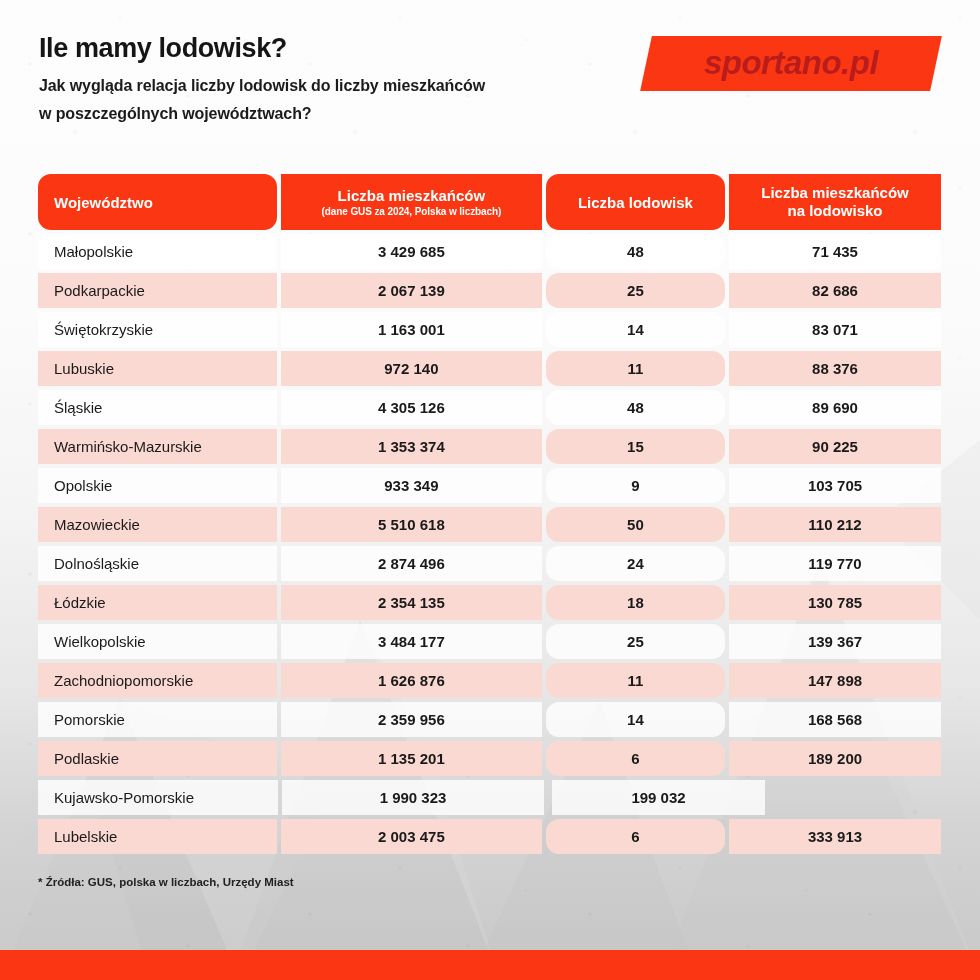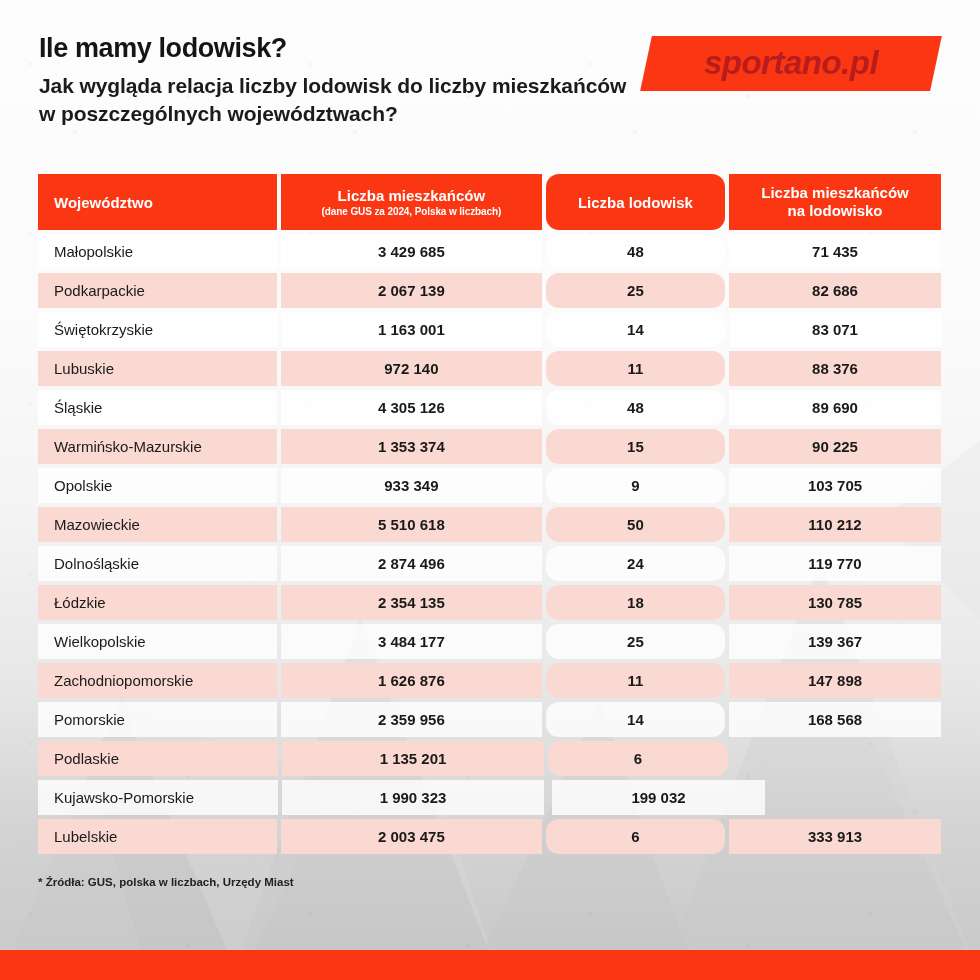--- a/index.html
+++ b/index.html
@@ -43,21 +43,21 @@
     position:absolute; left:0; top:0; width:948px; height:150px;
     z-index:5;
   }
   #title {
     position:absolute; left:39px; top:33px;
     font-size:27px; font-weight:bold; color:#151515;
     letter-spacing:-0.4px;
   }
   #subtitle {
     position:absolute; left:39px; top:72px; width:600px;
-    font-size:21px; font-weight:bold; color:#1b1b1b;
+    font-size:16px; font-weight:bold; color:#1b1b1b;
     line-height:28px; letter-spacing:-0.1px;
   }
 
   
   #logo {
     position:absolute; left:646px; top:36px;
     width:290px; height:55px;
     z-index:6;
   }
   #logo-shape {
@@ -93,21 +93,21 @@
   .c3 { width:180px; justify-content:center;border-radius:13px; }
   .c4 { width:213px; justify-content:center; }
 
   
   #thead { display:flex; width:100%; height:56px; }
   #thead .cell {
     background:#fa3712; color:#ffffff;
     font-weight:bold; font-size:15px;
     flex-direction:column; justify-content:center;
   }
-  #thead .c1 { align-items:flex-start; }
+  #thead .c1 { align-items:flex-start;border-radius:13px; }
   #thead .c2, #thead .c3, #thead .c4 { align-items:center; }
   #thead .sub {
     font-size:10px; font-weight:bold; margin-top:2px;
     letter-spacing:-0.1px;
   }
   .th-line2 { line-height:18px; }
 
   
   #tbody { margin-top:4px; }
   .brow { height:35px; margin-bottom:4px; }
@@ -308,20 +308,21 @@
         <div class="gap"></div>
         <div class="cell c4">168 568</div>
       </div>
       <div class="row brow even">
         <div class="cell c1">Podlaskie</div>
         <div class="gap"></div>
         <div class="cell c2">1 135 201</div>
         <div class="gap"></div>
         <div class="cell c3">6</div>
         <div class="gap"></div>
+        <div class="cell c4">189 200</div>
       </div>
       <div class="row brow odd">
         <div class="cell c1">Kujawsko-Pomorskie</div>
         <div class="gap"></div>
         <div class="cell c2">1 990 323</div>
         <div class="gap"></div>
         <div class="gap"></div>
         <div class="cell c4">199 032</div>
       </div>
       <div class="row brow even">

